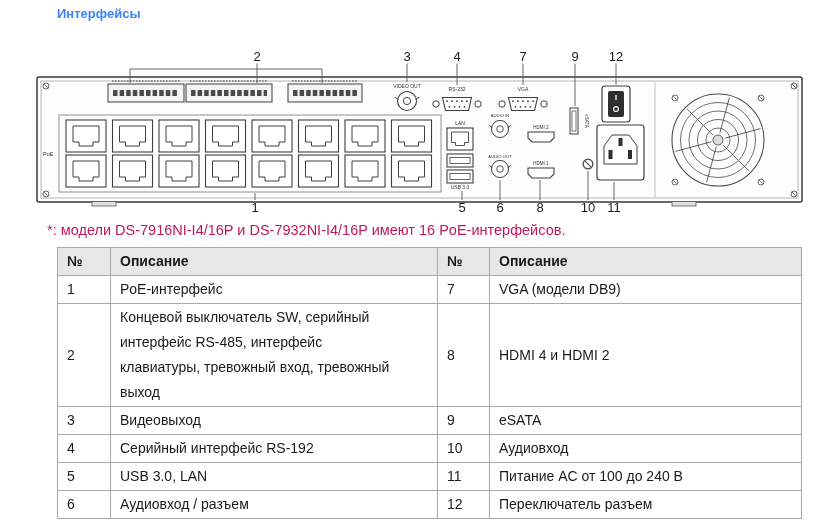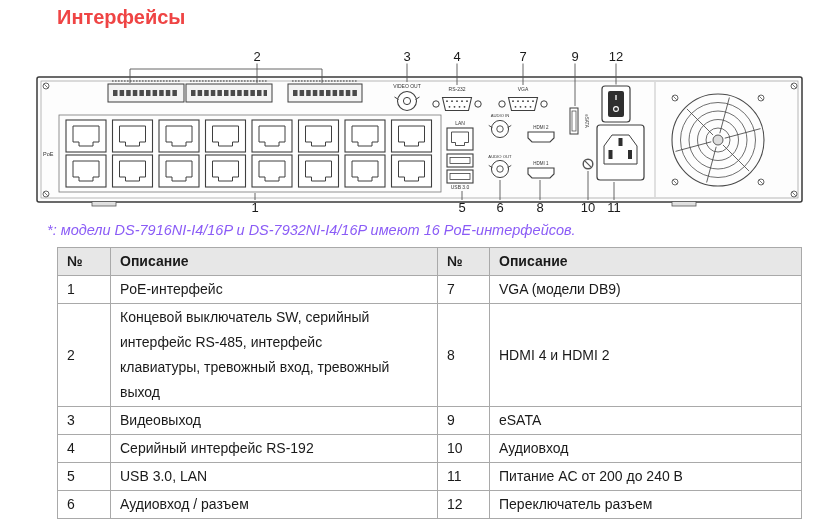--- a/index.html
+++ b/index.html
@@ -1,24 +1,24 @@
 <!DOCTYPE html>
 <html><head>
 <meta charset="utf-8">
 <style>
   html,body{margin:0;padding:0;background:#fff;}
   *{box-sizing:border-box;}
   .page{
     position:relative;width:837px;height:522px;background:#fff;overflow:hidden;
     font-family:"Liberation Sans",sans-serif;color:#1a1a1a;
   }
-  .title{position:absolute;left:57px;top:6px;margin:0;font-size:20px;font-weight:700;color:#ef4444;}
+  .title{position:absolute;left:57px;top:6px;margin:0;font-size:13px;font-weight:700;color:#3b82f6;}
   .diagram{position:absolute;left:0;top:45px;width:837px;height:175px;}
   .diagram svg text{font-family:"Liberation Sans",sans-serif;}
-  .note{position:absolute;left:47px;top:222px;margin:0;font-size:14.5px;color:#8b5cf6;font-style:italic;}
+  .note{position:absolute;left:47px;top:222px;margin:0;font-size:14.5px;color:#be185d;}
   table.iface-table{
     position:absolute;left:57px;top:247px;width:744px;
     border-collapse:collapse;table-layout:fixed;
   }
   .iface-table th,.iface-table td{
     border:1px solid #a9a9a9;padding:1px 9px;font-size:14px;line-height:25px;
     text-align:left;vertical-align:middle;color:#1a1a1a;font-weight:400;
   }
   .iface-table th{background:#e7e7e7;font-weight:700;}
   col.c-num{width:53px;}  col.c-desc1{width:327px;}
@@ -298,21 +298,21 @@
             <div class="cellwrap">Аудиовход</div>
           </td>
       </tr>
       <tr>
         <td>5</td>
         <td>
             <div class="cellwrap">USB 3.0, LAN</div>
           </td>
         <td>11</td>
         <td>
-            <div class="cellwrap">Питание AC от 200 до 240 В</div>
+            <div class="cellwrap">Питание AC от 100 до 240 В</div>
           </td>
       </tr>
       <tr>
         <td>6</td>
         <td>
             <div class="cellwrap">Аудиовход / разъем</div>
           </td>
         <td>12</td>
         <td>
             <div class="cellwrap">Переключатель разъем</div>

